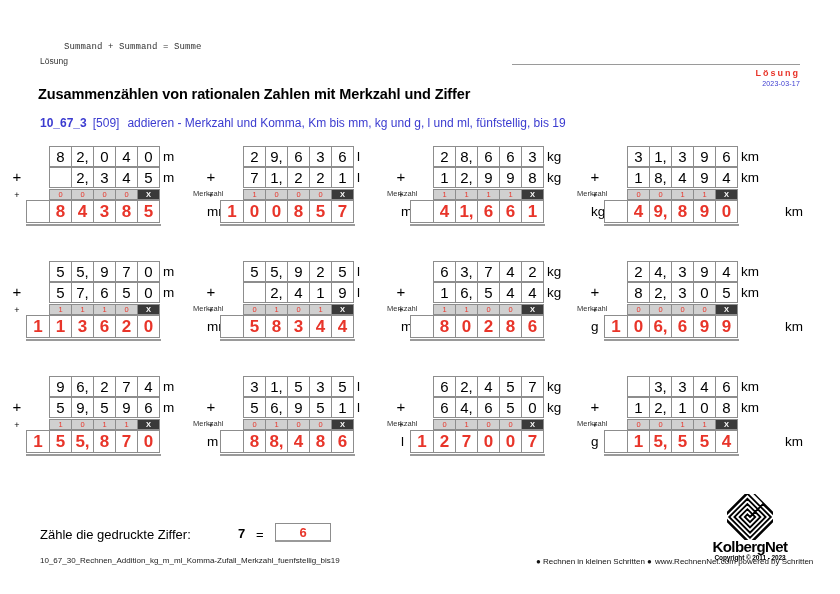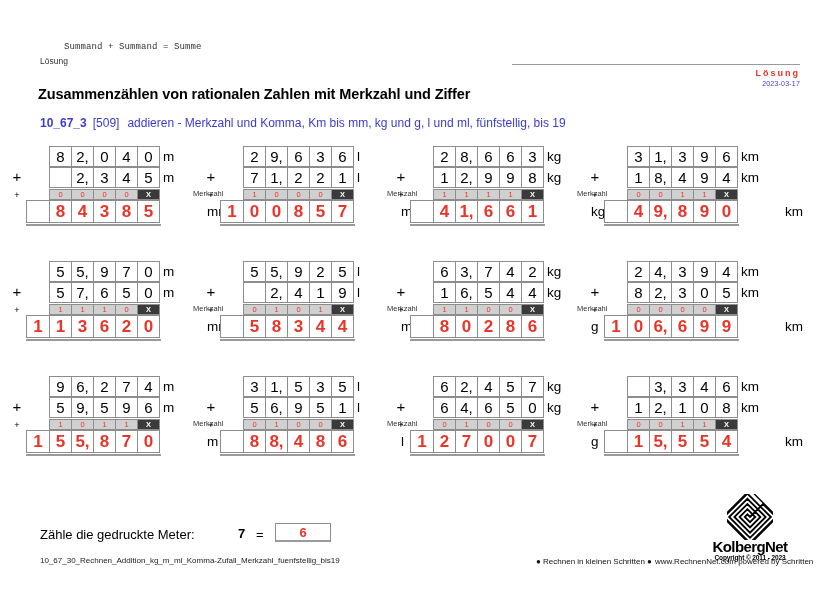--- a/index.html
+++ b/index.html
@@ -727,21 +727,21 @@
             <div class="cell">5</div>
             <div class="cell">5</div>
             <div class="cell">4</div>
             <div class="unit sum">km</div>
           </div>
           <div class="underline" style="left: 18px; top: 78px; width: 135px;"></div>
         </div>
       </div>
     </div>
 
-  <div class="count-line">Zähle die gedruckte Meter:</div>
+  <div class="count-line">Zähle die gedruckte Ziffer:</div>
   <div class="count-digit">7</div>
   <div class="count-eq">=</div>
   <div class="count-box">6</div>
   <div class="count-box-shadow"></div>
 
   <div class="fname">10_67_30_Rechnen_Addition_kg_m_ml_Komma-Zufall_Merkzahl_fuenfstellig_bis19</div>
   <div class="foot-mid">● Rechnen in kleinen Schritten ●</div>
   <div class="foot-right">www.RechnenNet.com powered by Schritten</div>
 
   <div class="logo-wrap">

